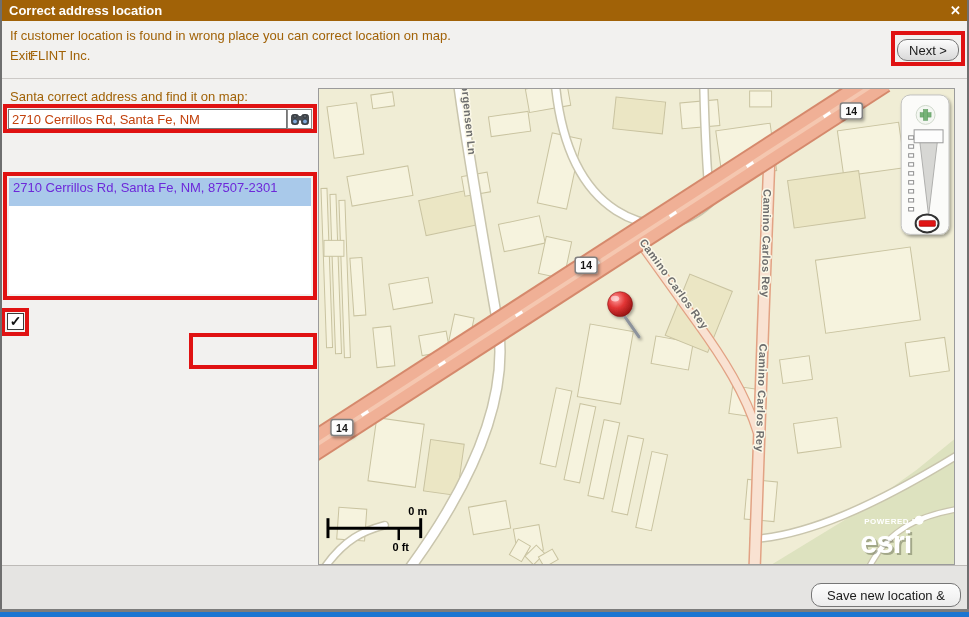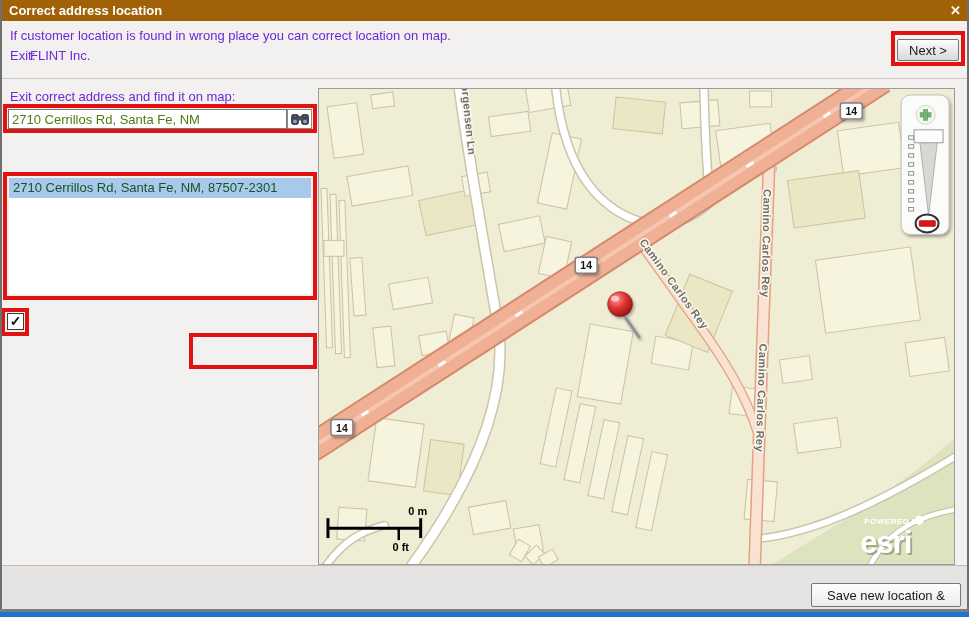--- a/index.html
+++ b/index.html
@@ -1,31 +1,31 @@
 <!DOCTYPE html>
 <html><head>
 <meta charset="utf-8">
 <style>
   html,body{margin:0;padding:0;background:#fff;font-family:"Liberation Sans",sans-serif;}
   #window{position:relative;width:969px;height:617px;background:#f2f1ef;overflow:hidden;}
   .titlebar{position:absolute;left:0;top:0;width:100%;height:21px;background:#a16207;color:#fff;
             font-size:13px;font-weight:bold;line-height:21px;padding-left:9px;box-sizing:border-box;z-index:8;}
   .close{position:absolute;right:8px;top:2px;color:#fff;font-size:13px;font-weight:bold;line-height:17px;cursor:pointer;}
   .side{position:absolute;top:0;width:2px;height:612px;background:#6f6f6f;z-index:9;}
-  .txt{position:absolute;font-size:13px;color:#6d28d9;white-space:nowrap;}
+  .txt{position:absolute;font-size:13px;color:#a16207;white-space:nowrap;}
   .wrap{white-space:normal;line-height:1.22;}
-  .btn{position:absolute;background:linear-gradient(#fcfcfc,#d9d9d9);border:1px solid #767676;border-radius:2px;
+  .btn{position:absolute;background:linear-gradient(#fcfcfc,#d9d9d9);border:1px solid #767676;border-radius:10px;
        font-size:13px;color:#1b1b1b;text-align:center;box-sizing:border-box;font-family:inherit;}
   .hl{position:absolute;border:4px solid #e01212;box-sizing:border-box;z-index:6;pointer-events:none;}
   .input{position:absolute;border:1px solid #767676;background:#fff;font-size:13px;padding:0 3px;
-         box-sizing:border-box;font-family:inherit;color:#4d7c0f;}
+         box-sizing:border-box;font-family:inherit;color:#c2410c;}
   .iconbtn{position:absolute;background:#fff;border:1px solid #8a8a8a;box-sizing:border-box;
            display:flex;align-items:center;justify-content:center;}
   .list{position:absolute;background:#fff;}
-  .listitem{height:20px;line-height:20px;background:#a9c9ea;font-size:13px;padding-left:4px;color:#14532d;
+  .listitem{height:28px;line-height:20px;background:#a9c9ea;font-size:13px;padding-left:4px;color:#6d28d9;
             white-space:nowrap;overflow:hidden;}
   .checkbox{position:absolute;width:17px;height:17px;background:#fff;border:1px solid #3a3a3a;box-sizing:border-box;
             text-align:center;line-height:14px;font-size:14px;font-weight:bold;color:#111;}
   .divider{position:absolute;left:2px;right:2px;top:78px;height:1px;background:#ccc9c6;}
   .map{position:absolute;left:318px;top:88px;width:637px;height:477px;border:1px solid #9b9b9b;
        box-sizing:border-box;background:#f0edd5;}
   .map svg{display:block;width:100%;height:100%;}
   .footer{position:absolute;left:2px;top:565px;width:965px;height:44px;background:#e5e4e2;border-top:1px solid #bdbab7;}
   .grayline{position:absolute;left:0;top:609px;width:100%;height:3px;background:#7c7c7c;z-index:9;}
   .bluestrip{position:absolute;left:0;top:612px;width:100%;height:5px;background:#1b75d1;z-index:9;}
@@ -46,21 +46,21 @@
 
   <div class="txt" style="left:10px;top:28px;">If customer location is found in wrong place you can correct location on map.</div>
   <div class="txt" style="left:10px;top:48px;">Exit:</div>
   <div class="txt" style="left:30px;top:48px;">FLINT Inc.</div>
 
   <div class="hl" style="left:891px;top:31px;width:74px;height:35px;"></div>
   <button class="btn" style="left:897px;top:39px;width:62px;height:22px;line-height:19px;">Next &gt;</button>
 
   <div class="divider"></div>
 
-  <div class="txt" style="left:10px;top:89px;">Exit correct address and find it on map:</div>
+  <div class="txt" style="left:10px;top:89px;">Santa correct address and find it on map:</div>
 
   <div class="hl" style="left:3px;top:104px;width:314px;height:29px;"></div>
   <input class="input" style="left: 8px; top: 109px; width: 279px; height: 20px;" value="2710 Cerrillos Rd, Santa Fe, NM">
   <div class="iconbtn" style="left:287px;top:109px;width:25px;height:20px;">
     <svg width="18" height="13" viewBox="0 0 18 13">
       <rect x="0.5" y="1.5" width="7" height="10" rx="2" fill="#4a4f55" stroke="#2c3035" stroke-width="0.8"></rect>
       <rect x="10.5" y="1.5" width="7" height="10" rx="2" fill="#4a4f55" stroke="#2c3035" stroke-width="0.8"></rect>
       <rect x="6.5" y="3" width="5" height="4.5" fill="#4a4f55"></rect>
       <circle cx="4" cy="8.5" r="2.4" fill="#7fa8d9" stroke="#23282d" stroke-width="0.7"></circle>
       <circle cx="14" cy="8.5" r="2.4" fill="#7fa8d9" stroke="#23282d" stroke-width="0.7"></circle>

